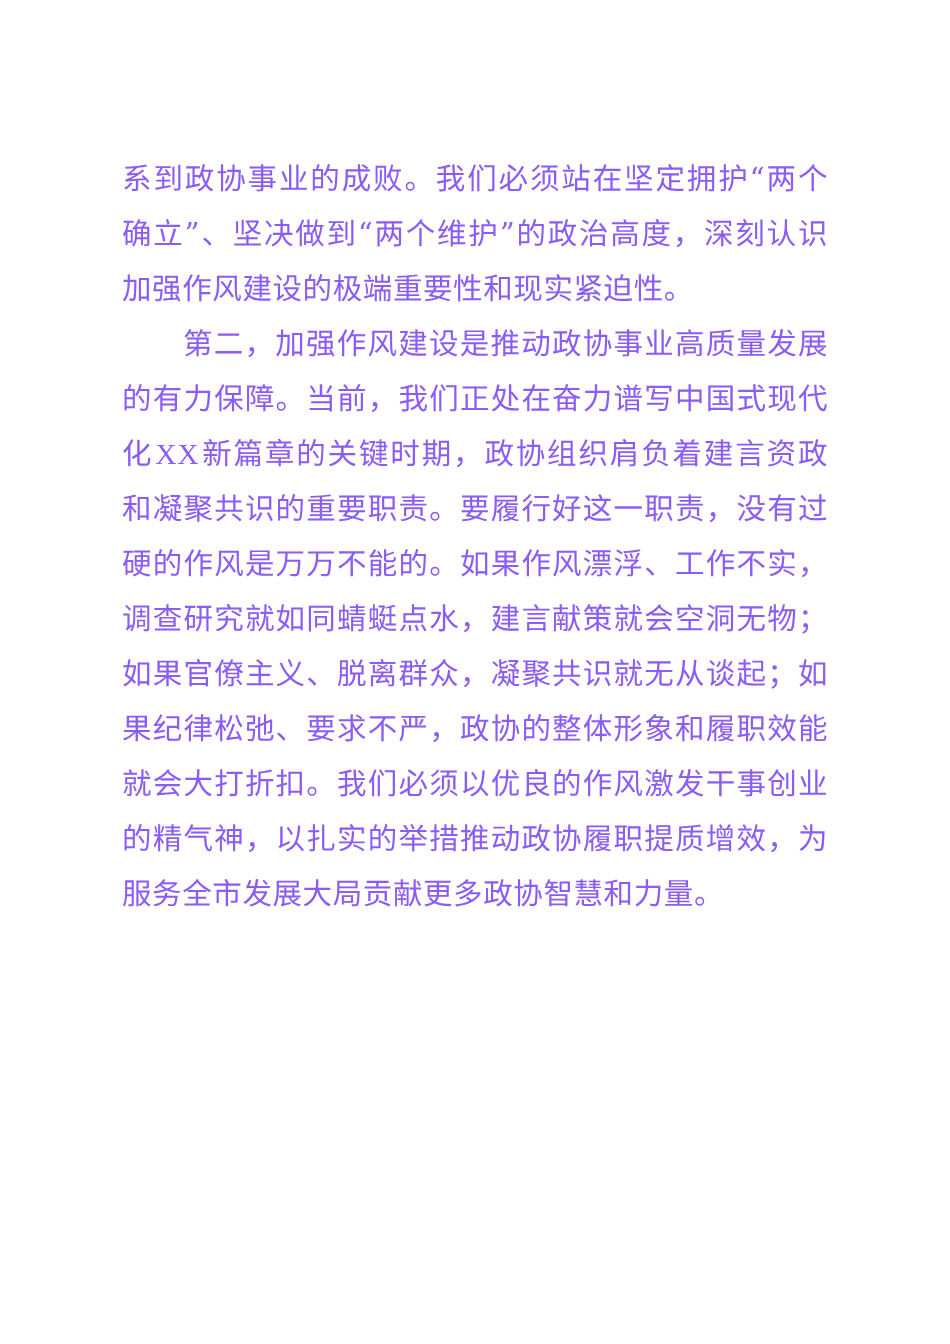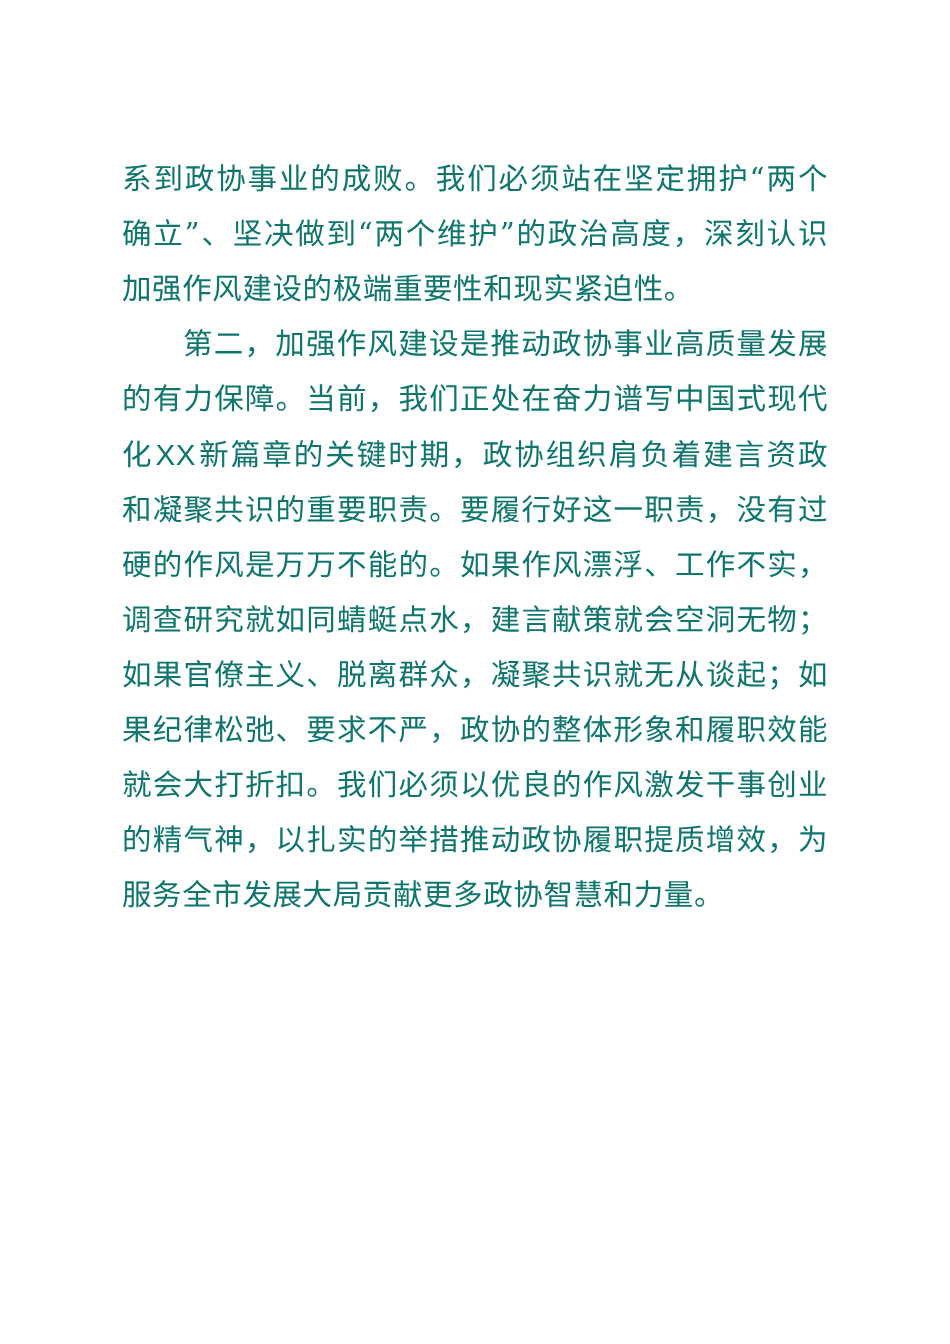--- a/index.html
+++ b/index.html
@@ -22,35 +22,35 @@
     left: 122px;
     top: 152px;
     width: 706px;
   }
 
   .para {
     margin: 0;
     font-family: "DejaVu Serif", "Liberation Serif", serif;
     font-size: 29.5px;
     line-height: 55px;
-    color: #0f766e;
+    color: #8b5cf6;
     text-align: justify;
     text-justify: inter-character;
     letter-spacing: 0.6px;
     font-weight: 400;
     -webkit-font-smoothing: antialiased;
   }
 
   .para.indent {
     text-indent: 61px;
   }
 
   
   .latin {
-    font-family: Liberation Sans, sans-serif;
+    font-family: Liberation Serif, serif;
     letter-spacing: 0.5px;
     padding: 0 2px;
   }
 </style>
 </head>
 <body>
 
 <div class="page">
   <div class="text-body">
 

